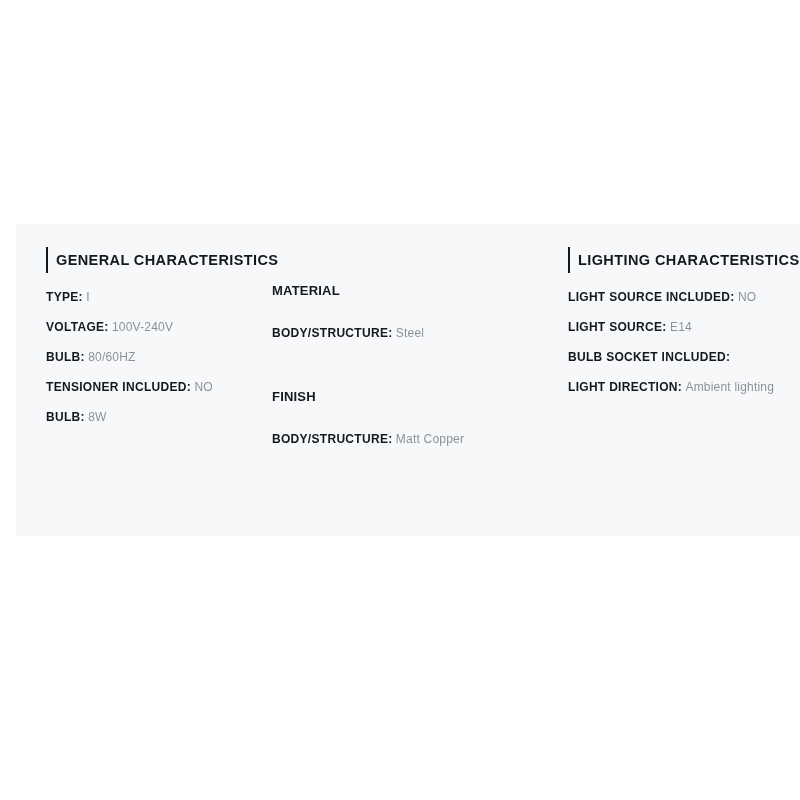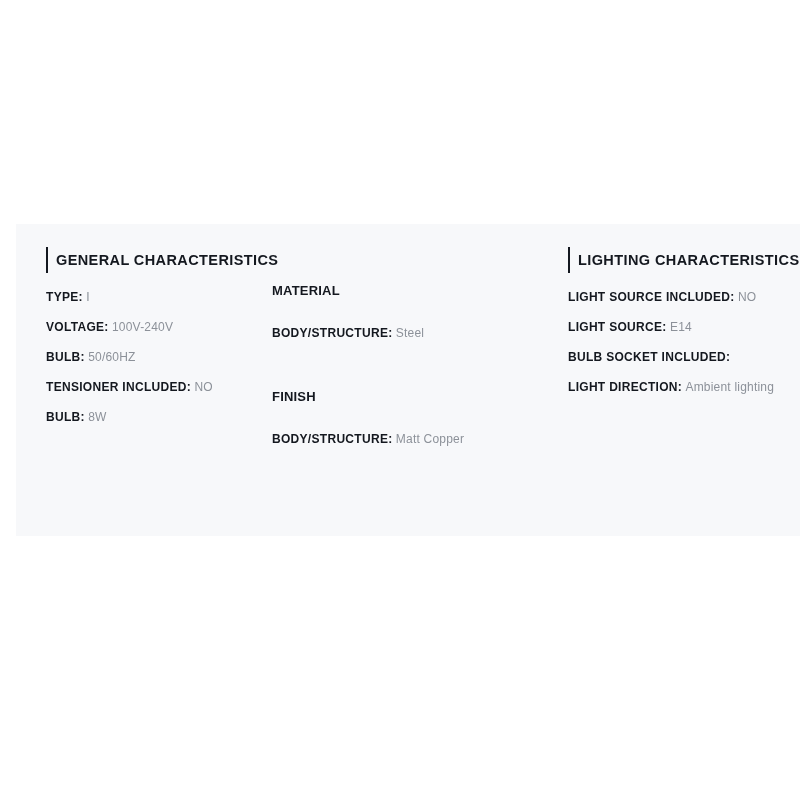--- a/index.html
+++ b/index.html
@@ -124,21 +124,21 @@
         <div class="spec-row">
           <span class="spec-key">TYPE:</span>
           <span class="spec-val">I</span>
         </div>
         <div class="spec-row">
           <span class="spec-key">VOLTAGE:</span>
           <span class="spec-val">100V-240V</span>
         </div>
         <div class="spec-row">
           <span class="spec-key">BULB:</span>
-          <span class="spec-val">50/60HZ</span>
+          <span class="spec-val">80/60HZ</span>
         </div>
         <div class="spec-row">
           <span class="spec-key">TENSIONER INCLUDED:</span>
           <span class="spec-val">NO</span>
         </div>
         <div class="spec-row">
           <span class="spec-key">BULB:</span>
           <span class="spec-val">8W</span>
         </div>
       </div>

